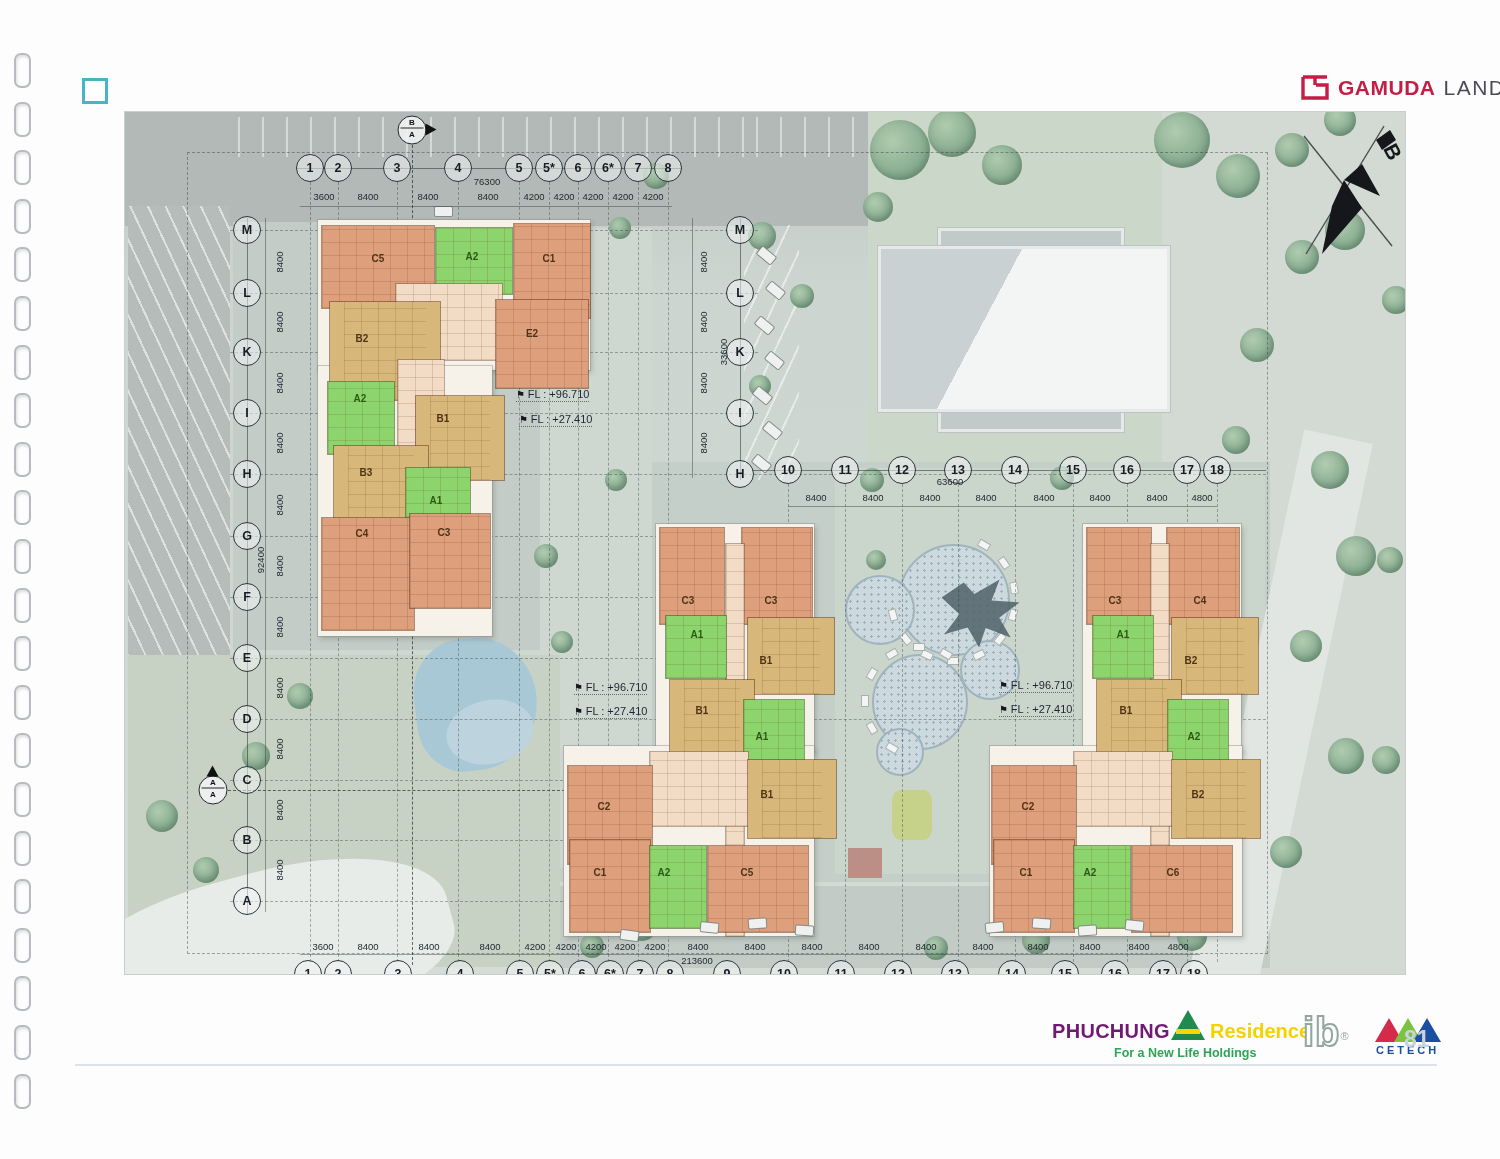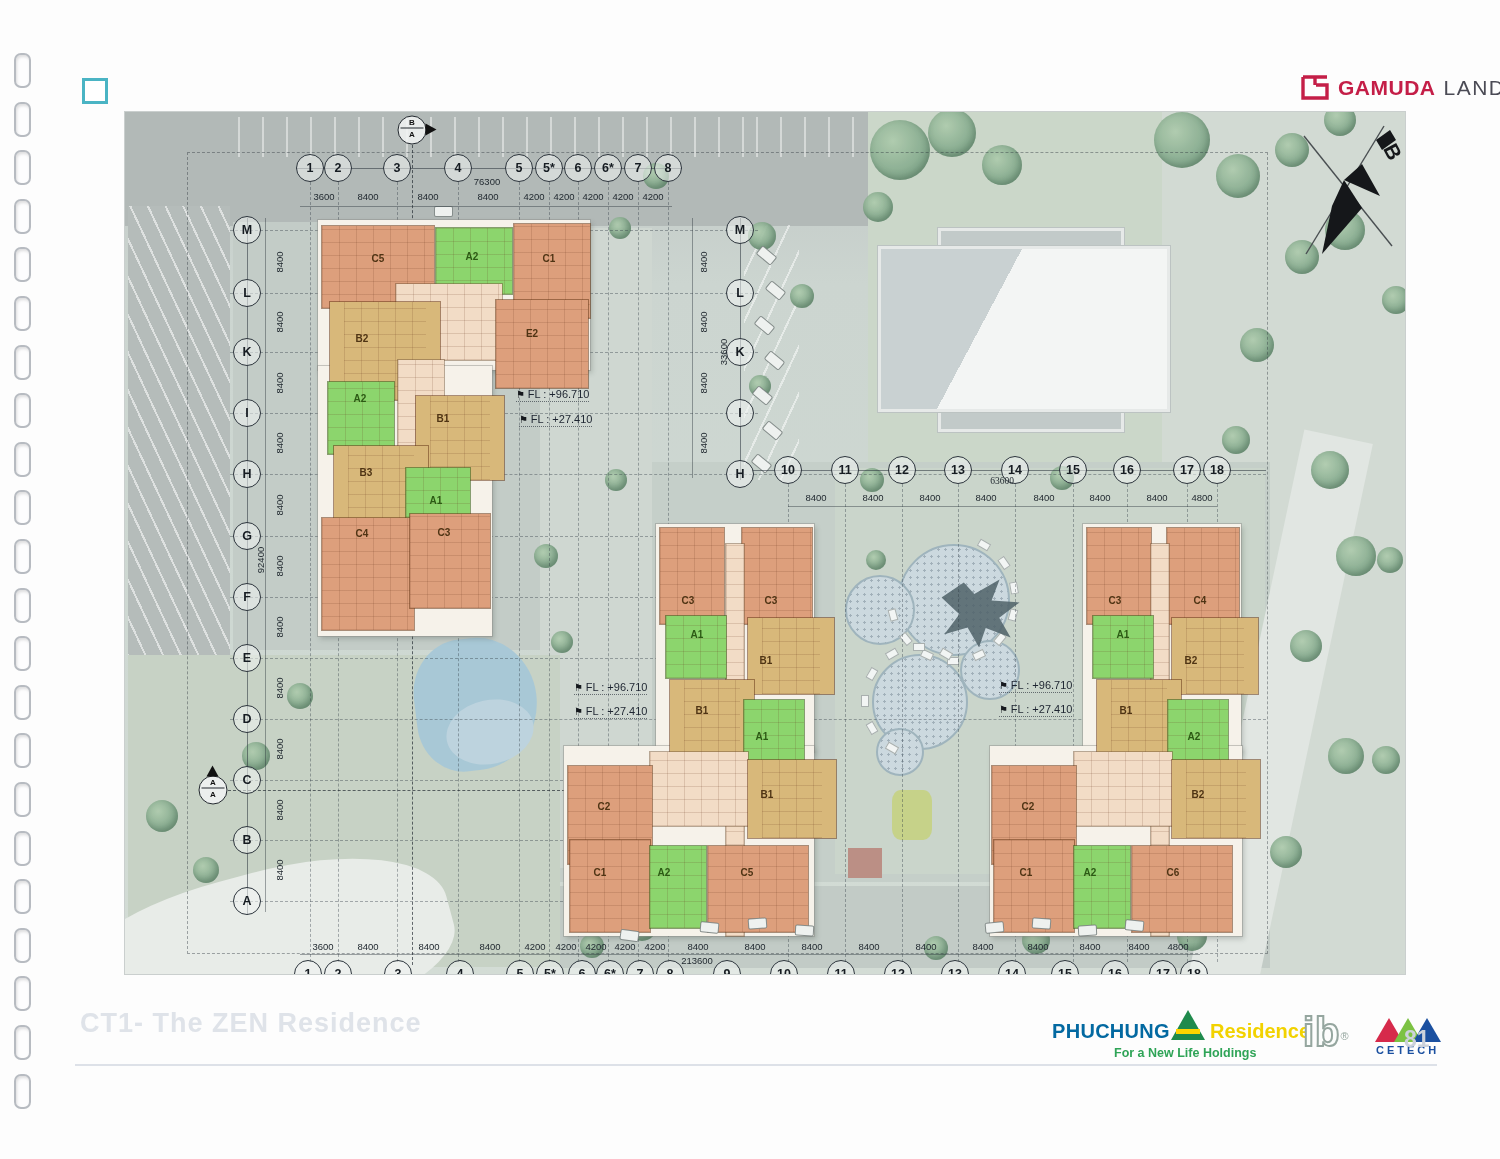--- a/index.html
+++ b/index.html
@@ -74,21 +74,21 @@
              border-bottom:6px solid transparent;border-left:11px solid #111;}
   .tri-up{position:absolute;left:7px;top:-11px;width:0;height:0;border-left:6px solid transparent;
           border-right:6px solid transparent;border-bottom:11px solid #111;}
   .northb{position:absolute;font-size:21px;font-weight:700;color:#15171a;transform:rotate(62deg);z-index:7;}
 
   
   .proj{position:absolute;left:80px;top:1008px;font-size:27px;font-weight:700;color:#dfe3e9;letter-spacing:1px;}
   .rule{position:absolute;left:75px;top:1064px;width:1362px;height:2px;background:#dde1e8;}
   .logos{position:absolute;left:1052px;top:1016px;display:flex;align-items:flex-start;gap:26px;}
   .ph{position:relative;width:225px;height:48px;}
-  .ph-name{position:absolute;left:0;top:4px;font-size:20px;font-weight:800;color:#0369a1;letter-spacing:.3px;}
+  .ph-name{position:absolute;left:0;top:4px;font-size:20px;font-weight:800;color:#701a75;letter-spacing:.3px;}
   .ph-tri{position:absolute;left:119px;top:-6px;width:0;height:0;border-left:17px solid transparent;
           border-right:17px solid transparent;border-bottom:30px solid #1f8a4c;}
   .ph-tri::after{content:"";position:absolute;left:-12px;top:19px;width:24px;height:5px;background:#ffd400;}
   .ph-hold{position:absolute;left:158px;top:4px;font-size:20px;font-weight:800;color:#f2d200;}
   .ph-tag{position:absolute;left:62px;top:30px;font-size:12.5px;font-weight:700;color:#2fa457;}
   .ib-wrap{position:relative;margin-top:-6px;}
   .ib{font-size:40px;font-weight:800;color:#fbfdfc;-webkit-text-stroke:2px #95a69f;
       text-shadow:0 0 1px #95a69f;letter-spacing:1px;}
   .ib-reg{font-size:11px;color:#95a69f;}
   .cetech{display:flex;flex-direction:column;align-items:center;margin-top:2px;}
@@ -469,21 +469,21 @@
       <div class="dim rot" style="position: absolute; left: 154px; top: 698px;">8400</div>
       <div class="dim rot" style="position: absolute; left: 154px; top: 758px;">8400</div>
       <div class="axline-v dimline" style="position: absolute; left: 567px; top: 106px; width: 0px; height: 260px;"></div>
       <div class="dim rot" style="position: absolute; left: 578px; top: 150px;">8400</div>
       <div class="dim rot" style="position: absolute; left: 578px; top: 210px;">8400</div>
       <div class="dim rot" style="position: absolute; left: 578px; top: 271px;">8400</div>
       <div class="dim rot" style="position: absolute; left: 578px; top: 331px;">8400</div>
       <div class="dim" style="position: absolute; left: 362px; top: 69px;">76300</div>
       <div class="dim rot" style="position: absolute; left: 135px; top: 448px;">92400</div>
       <div class="dim rot" style="position: absolute; left: 598px; top: 240px;">33600</div>
-      <div class="dim" style="position: absolute; left: 877px; top: 369px; font-family: Liberation Serif, serif;">63600</div>
+      <div class="dim" style="position: absolute; left: 825px; top: 369px;">63600</div>
       <div class="dim" style="position: absolute; left: 572px; top: 848px;">213600</div>
       <div class="fl" style="position: absolute; left: 391px; top: 276px;">FL : +96.710</div>
       <div class="fl" style="position: absolute; left: 394px; top: 301px;">FL : +27.410</div>
       <div class="fl" style="position: absolute; left: 449px; top: 569px;">FL : +96.710</div>
       <div class="fl" style="position: absolute; left: 449px; top: 593px;">FL : +27.410</div>
       <div class="fl" style="position: absolute; left: 874px; top: 567px;">FL : +96.710</div>
       <div class="fl" style="position: absolute; left: 874px; top: 591px;">FL : +27.410</div>
       <div class="secmark" style="position: absolute; left: 287px; top: 18px;">
         <div class="sm-top">B</div>
         <div class="sm-line"></div>
@@ -499,21 +499,20 @@
       <div style="position: absolute; left: 1167px; top: 6px; width: 120px; height: 140px;"><svg width="120" height="140" viewBox="0 0 120 140">
           <line x1="12" y1="18" x2="100" y2="128" stroke="#4a4f52" stroke-width="1.4"></line>
           <line x1="92" y1="8" x2="14" y2="136" stroke="#4a4f52" stroke-width="1.4"></line>
           <polygon points="52,62 70,90 30,136 40,88" fill="#15171a"></polygon>
           <polygon points="52,62 88,78 70,46" fill="#15171a"></polygon>
           <polygon points="84,22 98,12 104,22 90,32" fill="#15171a"></polygon>
         </svg></div>
       <div class="northb" style="position: absolute; left: 1260px; top: 28px;">B</div>
     </div>
 
-  <div class="proj">CT1- The ZEN Residence</div>
   <div class="rule"></div>
 
   <div class="logos">
     <div class="ph">
       <span class="ph-name">PHUCHUNG</span>
       <span class="ph-tri"></span>
       <span class="ph-hold">Residence</span>
       <div class="ph-tag">For a New Life Holdings</div>
     </div>
     <div class="ib-wrap">

